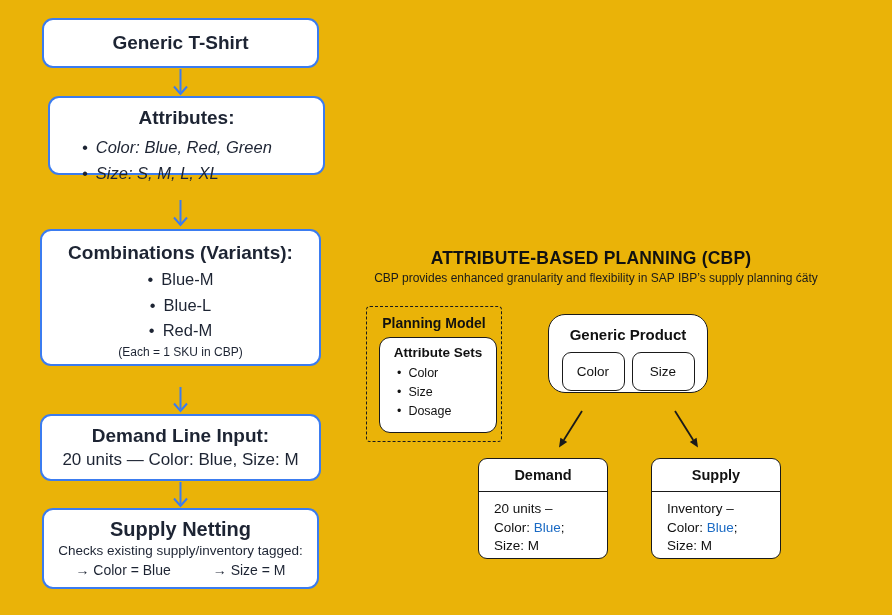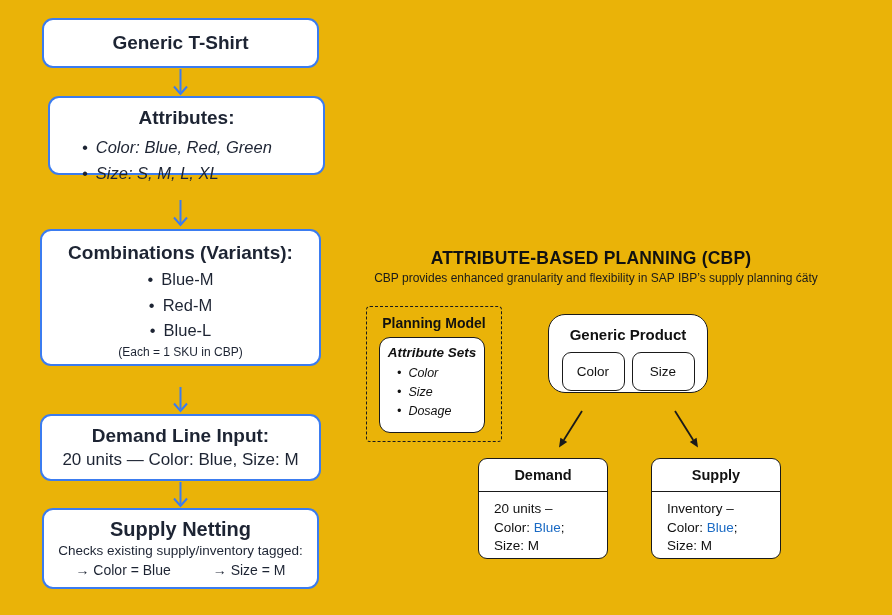--- a/index.html
+++ b/index.html
@@ -52,22 +52,22 @@
   .cbp-subtitle {
     position: absolute; left: 366px; top: 271px; width: 460px;
     text-align: center; font-size: 12px; color: #1a1a1a;
   }
   .pm-box {
     position: absolute; left: 366px; top: 306px; width: 136px; height: 136px;
     border: 1.5px dashed #1a1a1a; border-radius: 4px; color: #111111;
   }
   .pm-title { text-align: center; font-weight: bold; font-size: 14px; margin-top: 8px; }
   .as-box {
-    position: absolute; left: 12px; top: 30px; width: 106px; height: 96px;
-    border: 1.5px solid #1a1a1a; border-radius: 11px; background: #ffffff; font-style: italic;
+    position: absolute; left: 12px; top: 30px; width: 118px; height: 96px;
+    border: 1.5px solid #1a1a1a; border-radius: 11px; background: #ffffff;
   }
   .as-title { text-align: center; font-weight: bold; font-size: 13.5px; margin-top: 7px; }
   .as-list { margin-top: 4px; padding-left: 17px; font-size: 12.5px; }
   .as-list .bitem { line-height: 19px; }
   .as-list .bitem::before { content: "•"; margin-right: 7px; }
 
   .gp-box {
     position: absolute; left: 548px; top: 314px; width: 160px; height: 79px;
     border: 1.6px solid #1a1a1a; border-radius: 17px; color: #111111; background: #ffffff;
   }
@@ -118,22 +118,22 @@
 
   <svg class="flow-arrow" style="left:171px; top:200px" width="19" height="27" viewBox="0 0 19 27">
     <line x1="9.5" y1="0" x2="9.5" y2="23" stroke="#3b7cf0" stroke-width="2"></line>
     <polyline points="3,17.5 9.5,25 16,17.5" fill="none" stroke="#3b7cf0" stroke-width="2"></polyline>
   </svg>
 
   <div class="fbox b3">
     <div class="fbox-title">Combinations (Variants):</div>
     <div class="blist">
       <div class="bitem">Blue-M</div>
+      <div class="bitem">Blue-L</div>
       <div class="bitem">Red-M</div>
-      <div class="bitem">Blue-L</div>
     </div>
     <div class="fnote">(Each = 1 SKU in CBP)</div>
   </div>
 
   <svg class="flow-arrow" style="left:171px; top:387px" width="19" height="26" viewBox="0 0 19 26">
     <line x1="9.5" y1="0" x2="9.5" y2="22" stroke="#3b7cf0" stroke-width="2"></line>
     <polyline points="3,16.5 9.5,24 16,16.5" fill="none" stroke="#3b7cf0" stroke-width="2"></polyline>
   </svg>
 
   <div class="fbox b4">

